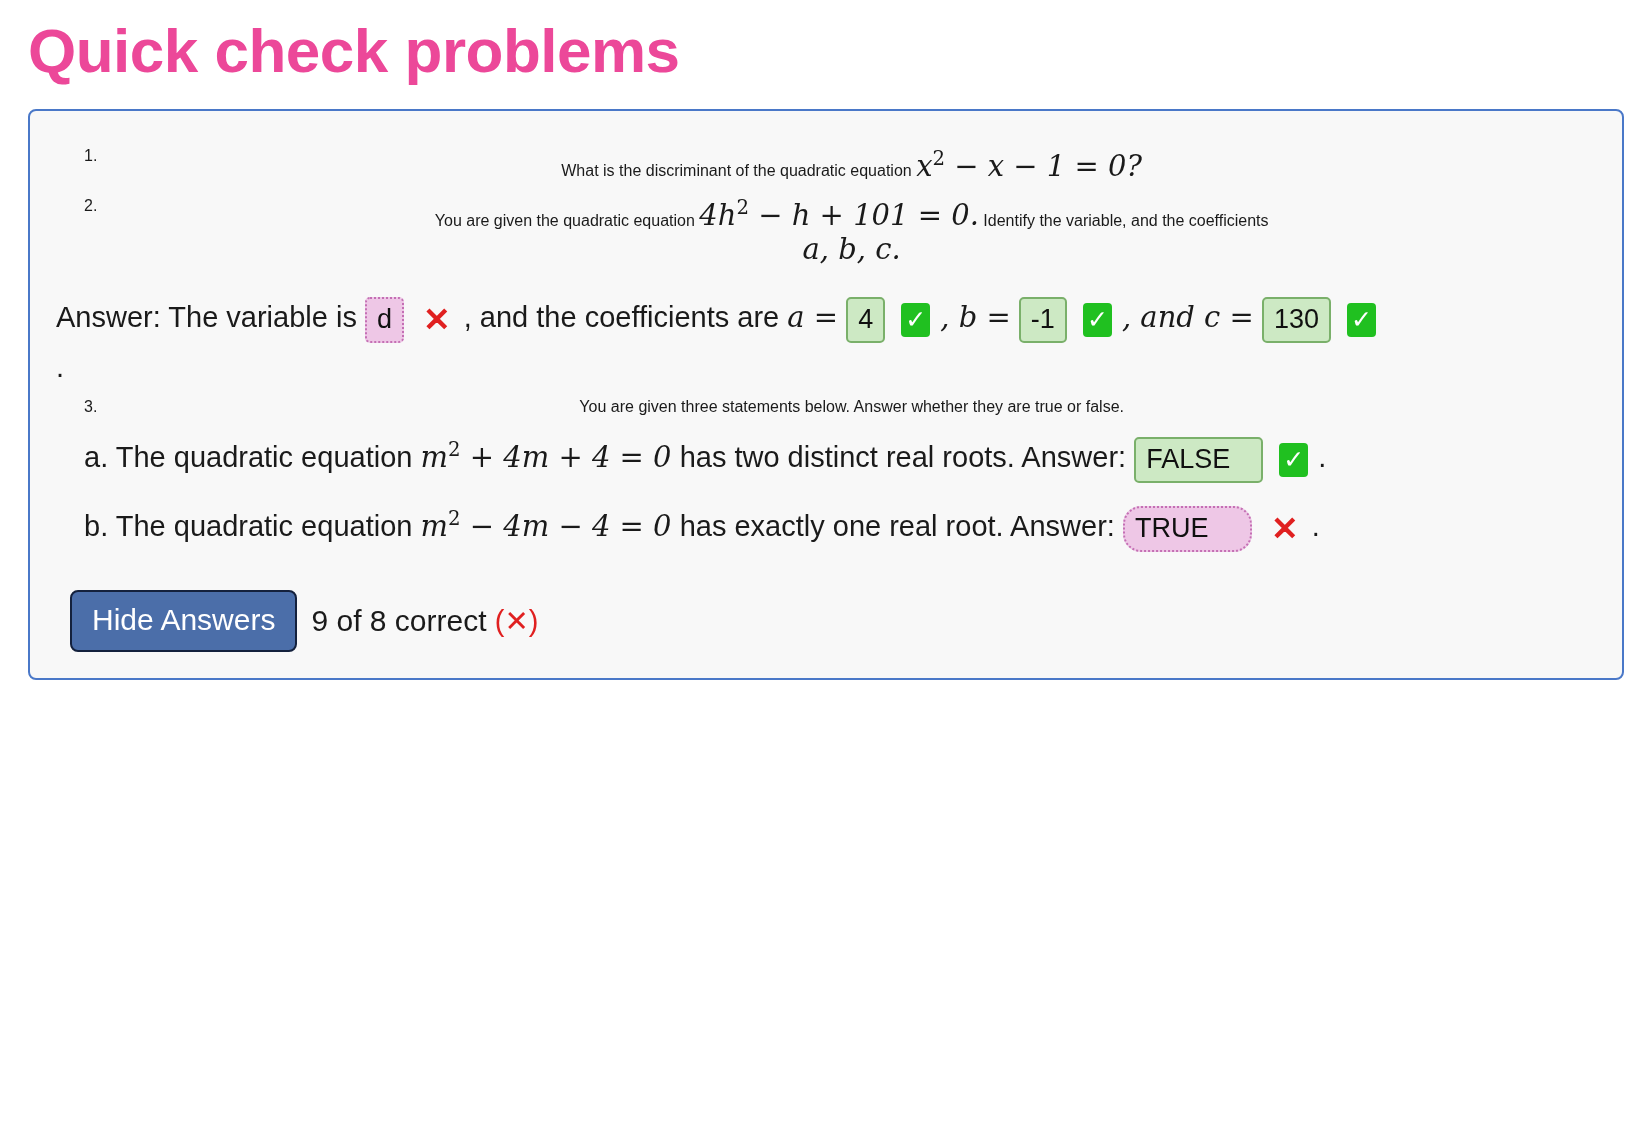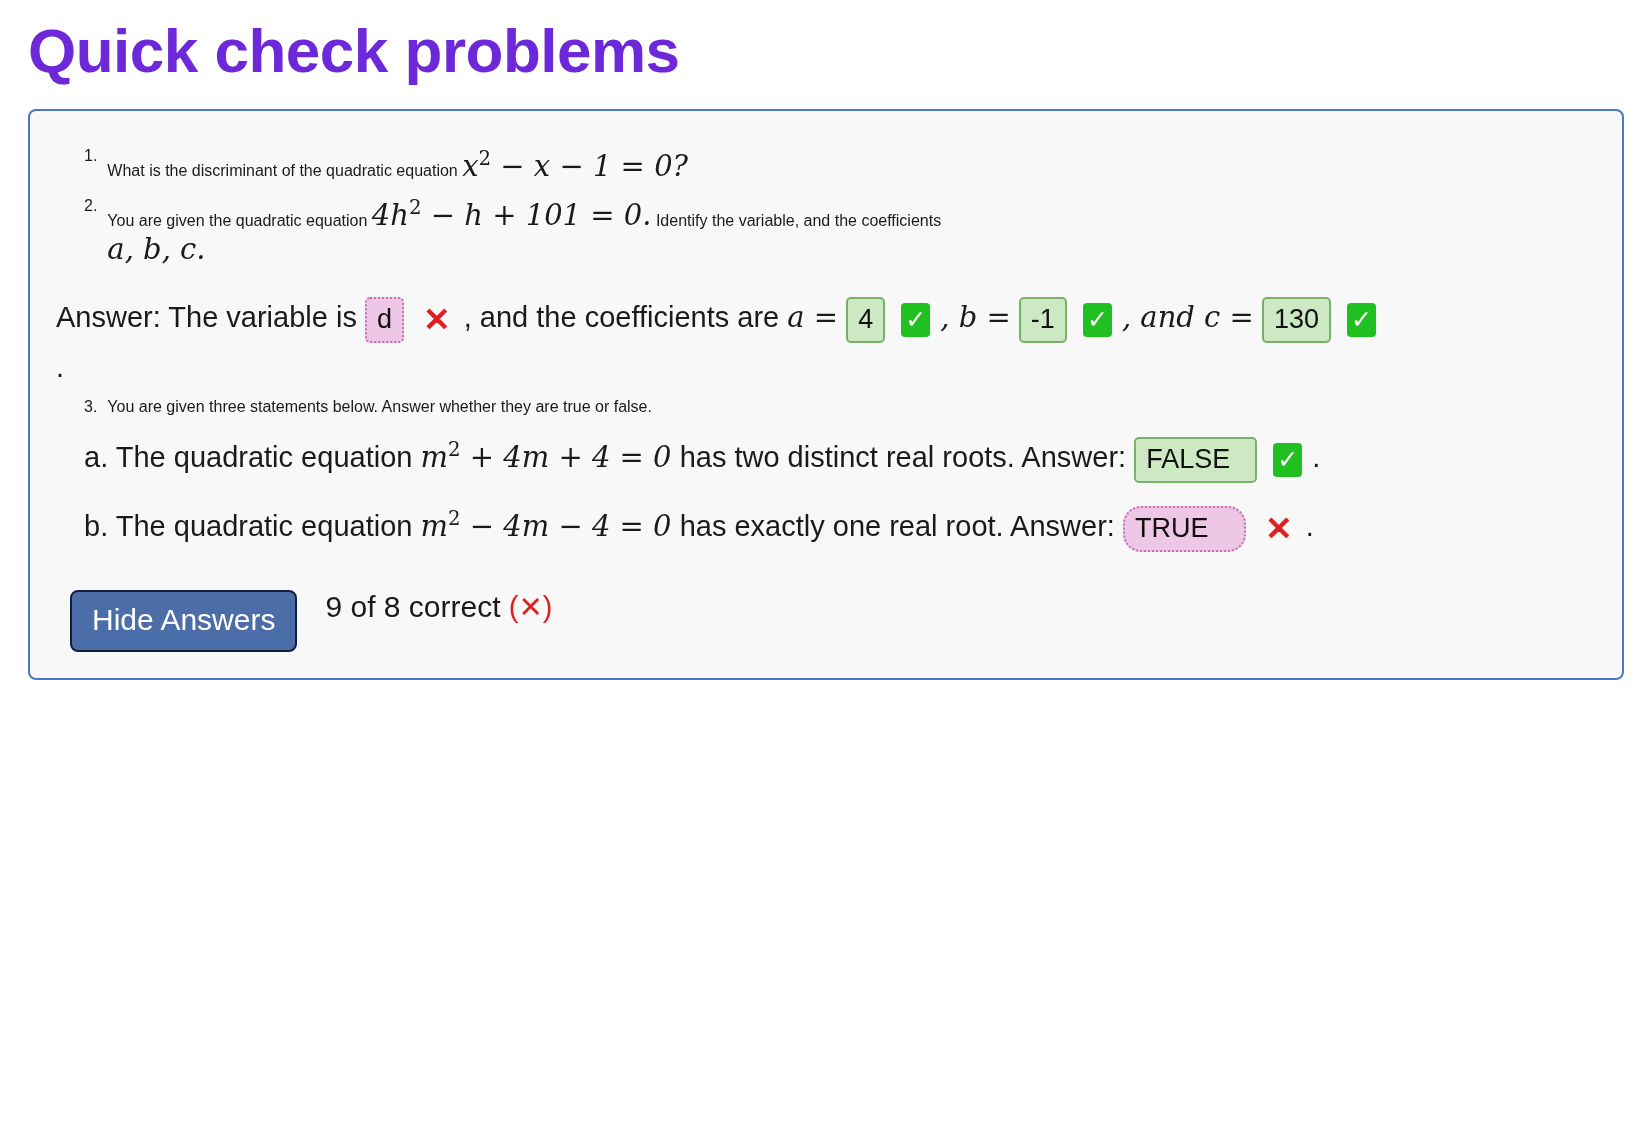--- a/index.html
+++ b/index.html
@@ -17,40 +17,41 @@
   .page {
     padding: 8px 28px 20px 28px;
     box-sizing: border-box;
   }
   h1.page-title {
     font-size: 62px;
     line-height: 1.05;
     font-weight: bold;
     margin: 10px 0 26px 0;
     letter-spacing: -0.5px;
-    color: #6d28d9;
+    color: #ec4899;
   }
   .panel {
     border: 2px solid #4a78c8;
     border-radius: 8px;
     background: #f8f8f8;
     padding: 22px 26px 26px 26px;
     box-sizing: border-box;
   }
   .q-item {
     display: flex;
     gap: 10px;
     margin-top: 14px;
   }
   .q-num {
     flex: 0 0 auto;
     padding-left: 28px;
   }
   .q-body {
     flex: 1 1 auto;
+    text-align: center;
   }
   .answer-line {
     font-size: 29px;
     line-height: 2.0;
     margin-top: 22px;
   }
   .sub-line {
     font-size: 29px;
     line-height: 1.9;
     margin-top: 14px;
@@ -91,21 +92,21 @@
     color: #101010;
   }
   .ansbox.neutral {
     background: #c9c8ee;
     border: 2px solid #4a4ad0;
     color: #101010;
   }
   select.ansbox {
     appearance: none;
     -webkit-appearance: none;
-    padding-right: 24px;
+    padding-right: 30px;
     background-image:
       linear-gradient(45deg, transparent 50%, #333 50%),
       linear-gradient(135deg, #333 50%, transparent 50%);
     background-position:
       calc(100% - 16px) calc(50% - 1px),
       calc(100% - 10px) calc(50% - 1px);
     background-size: 6px 6px, 6px 6px;
     background-repeat: no-repeat;
   }
   select.ansbox.correct { background-color: #cde9c4; }
@@ -127,21 +128,22 @@
   .mark.cross {
     color: #e02020;
     font-size: 33px;
     font-weight: bold;
     line-height: 1;
     padding: 0 3px;
   }
   .footer {
     margin-top: 36px;
     display: flex;
-    gap: 28px;
+    align-items: center;
+    gap: 14px;
     padding-left: 14px;
   }
   .hide-btn {
     background: #4b6ea9;
     color: #ffffff;
     font-size: 30px;
     font-family: "Liberation Sans", sans-serif;
     border: 2px solid #14213d;
     border-radius: 8px;
     padding: 11px 20px 13px 20px;

